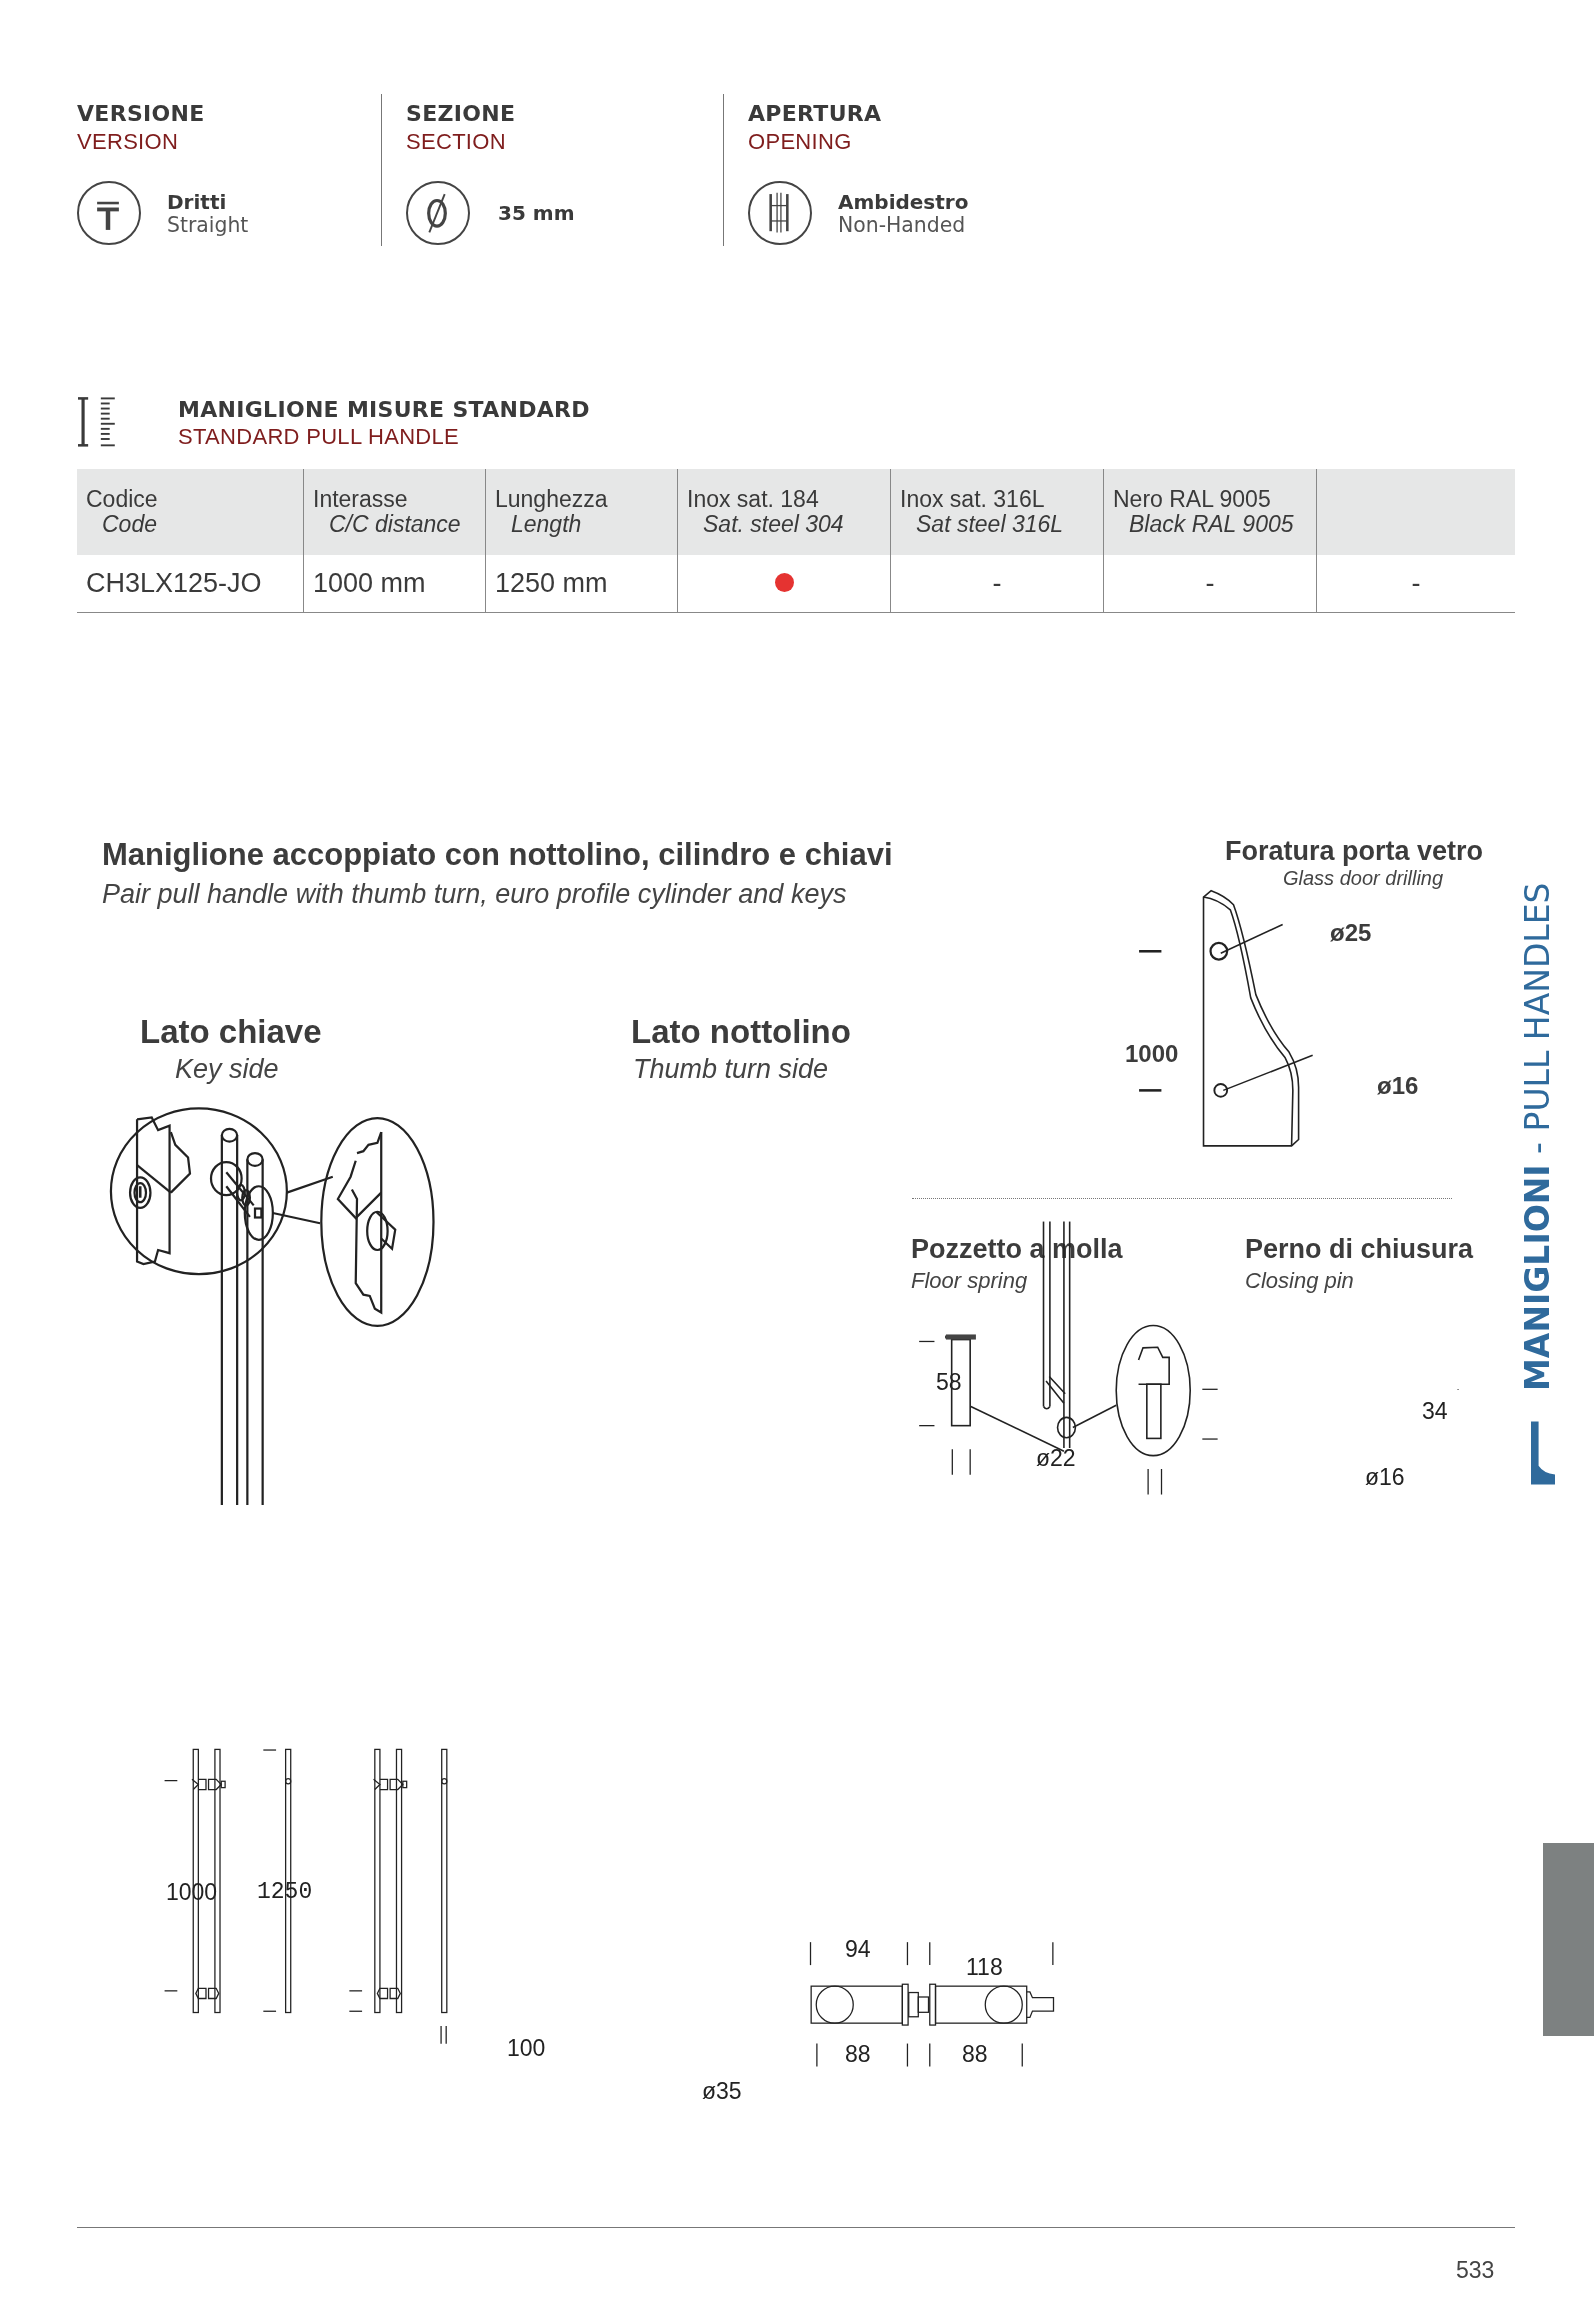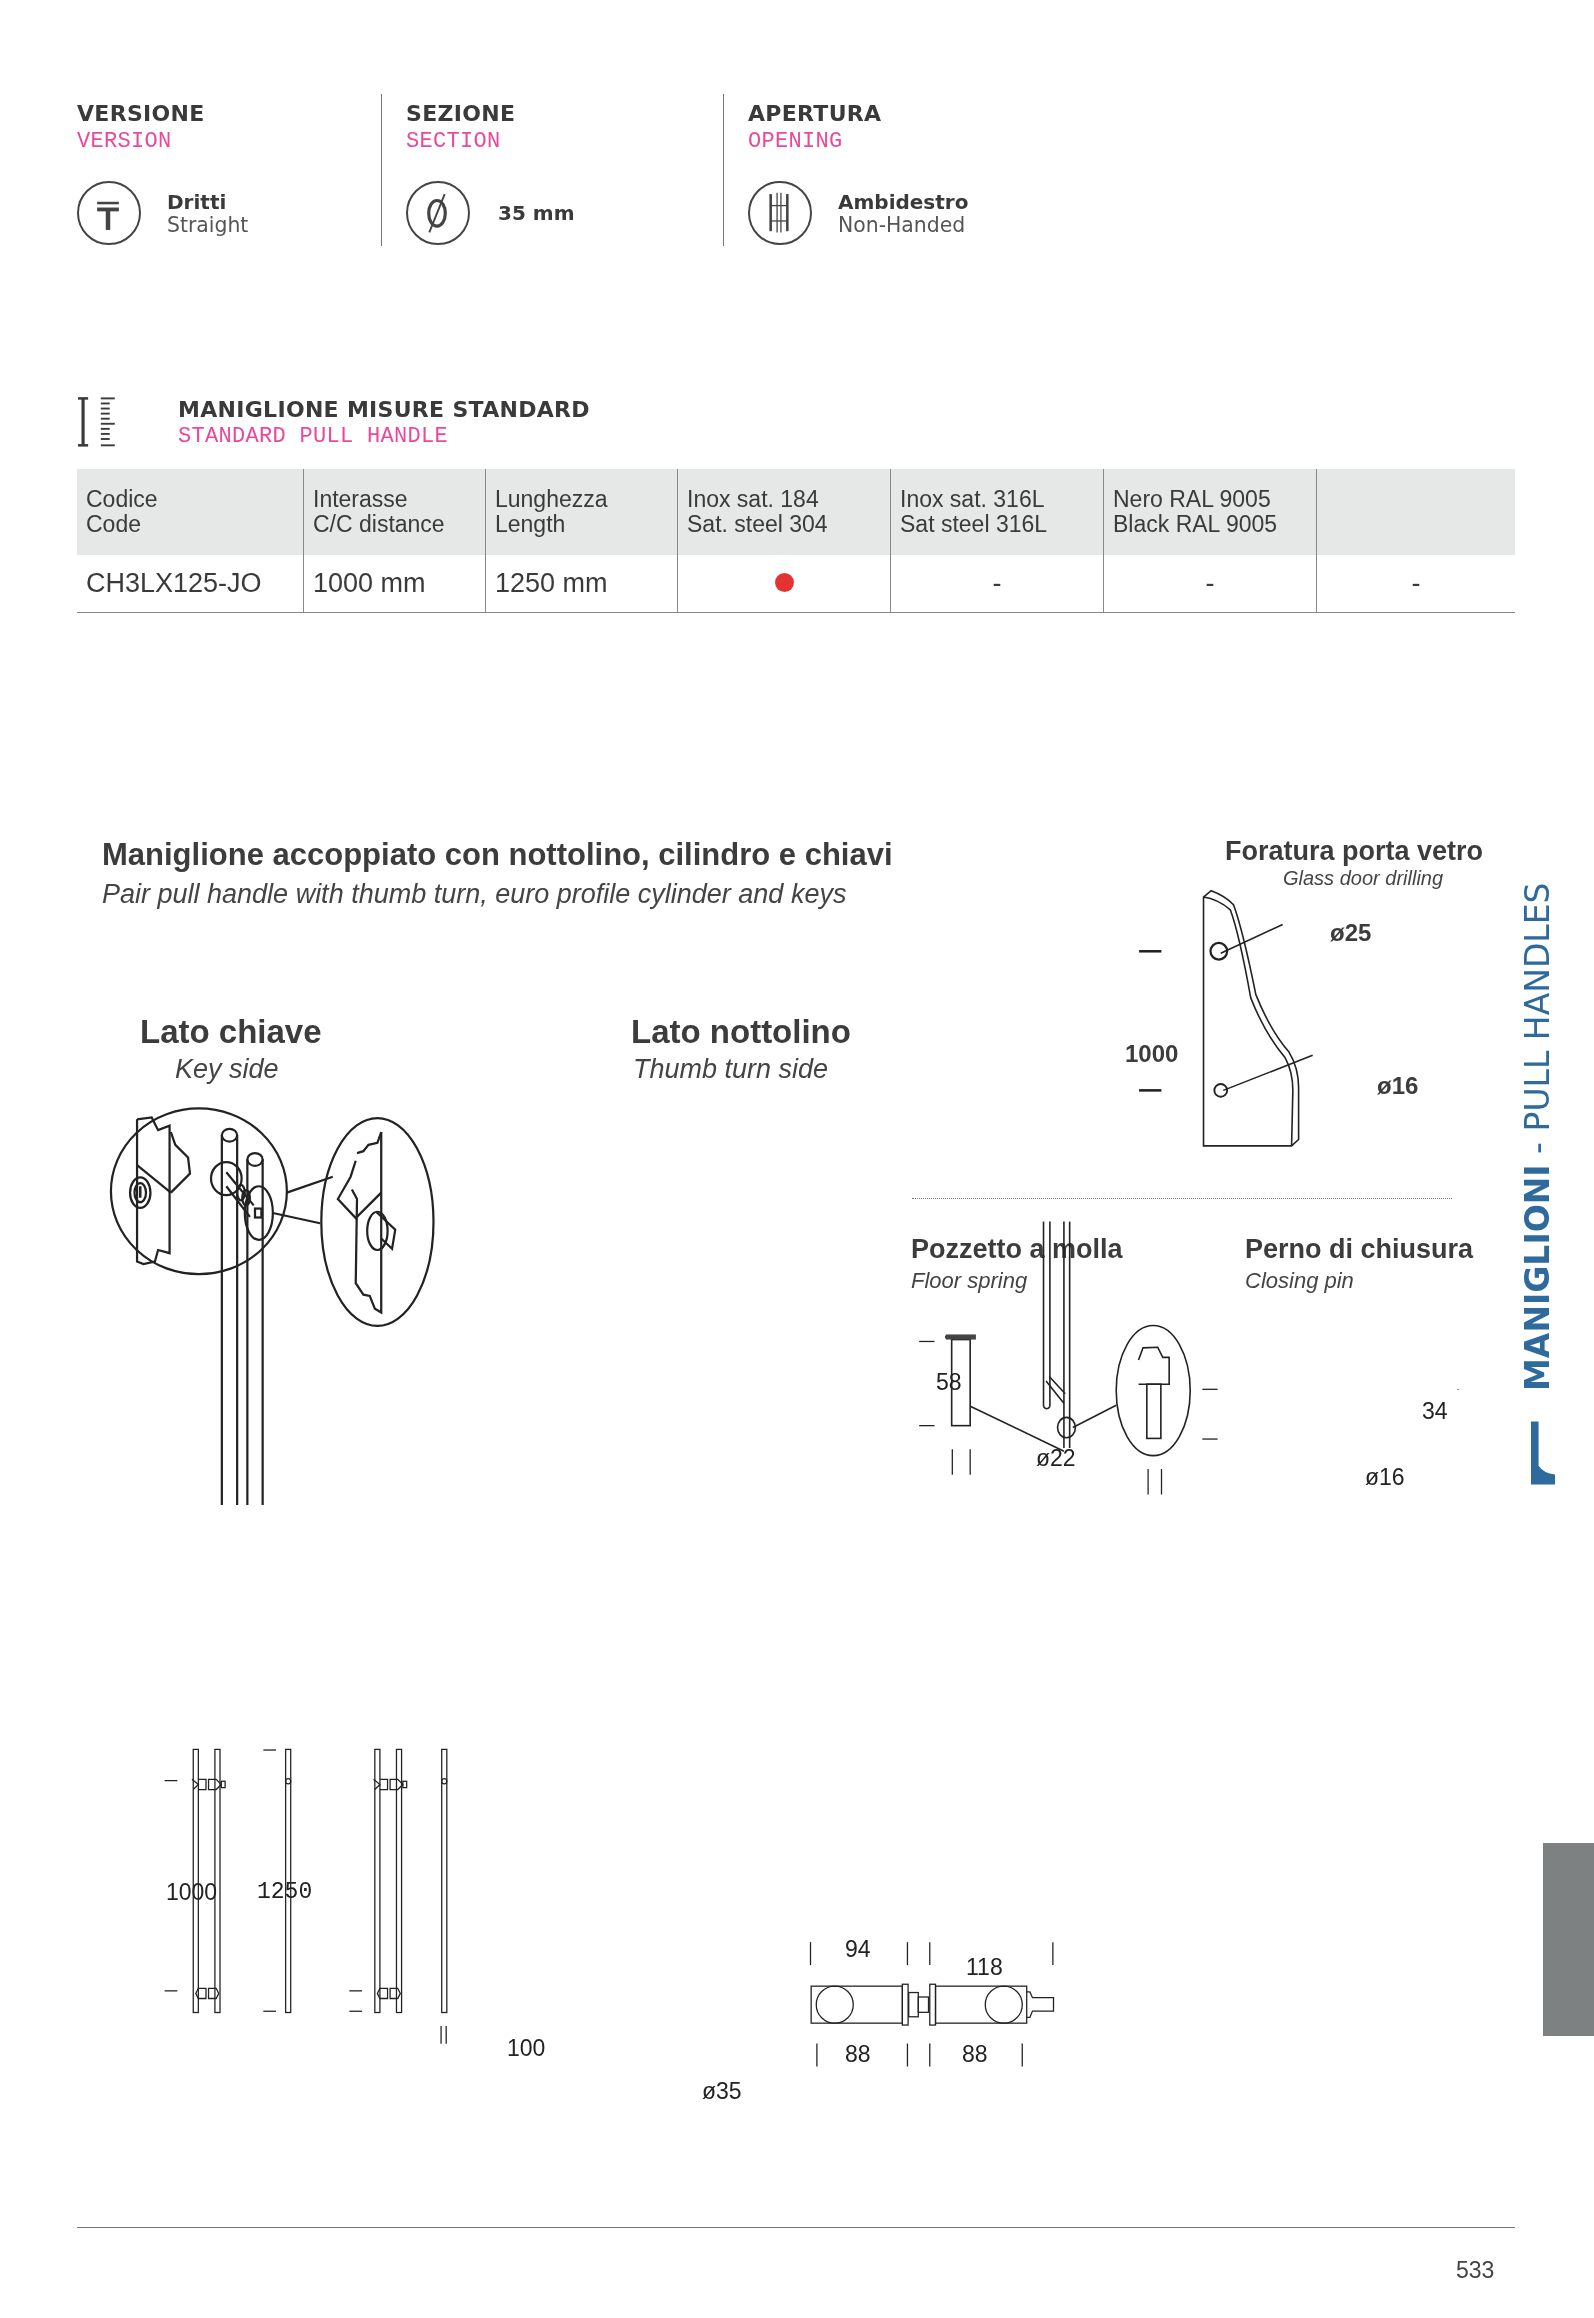--- a/index.html
+++ b/index.html
@@ -1,30 +1,30 @@
 <!DOCTYPE html>
 <html style="font-size:10.2px"><head>
 <meta charset="utf-8">
 <style>
   html, body { margin:0; padding:0; background:#ffffff; }
   body { width:1594px; height:2319px; position:relative; overflow:hidden;
          font-family:"Liberation Sans", sans-serif; color:#3c3c3c; }
   .abs { position:absolute; }
   .hd-bold { font-family:"DejaVu Sans", sans-serif; font-weight:bold; font-size:22px; letter-spacing:0.3px; color:#3a3a3a; }
-  .hd-light { font-family:Liberation Mono, monospace; font-size:22px; color:#ec4899; letter-spacing:0.3px; }
+  .hd-light { font-family:Liberation Sans, sans-serif; font-size:22px; color:#7f1d1d; letter-spacing:0.3px; }
   .vdiv { position:absolute; width:1.3px; background:#777; }
   .circle-icon { position:absolute; width:64px; height:64px; border:2.6px solid #444; border-radius:50%; box-sizing:border-box; }
   .opt-bold { font-family:"DejaVu Sans", sans-serif; font-weight:bold; font-size:20px; color:#3a3a3a; }
   .opt-light { font-family:"DejaVu Sans", sans-serif; font-size:20.4px; color:#555; }
 
   table.spec { position:absolute; left:77px; top:469px; width:1438px; border-collapse:collapse; }
   table.spec th { background:#e6e7e7; height:86px; text-align:left; vertical-align:middle; font-weight:normal;
                   font-size:23px; padding:0 9px; line-height:25.5px; color:#3a3a3a; border-left:1.3px solid #888; }
   table.spec th:first-child { border-left:none; }
-  table.spec th .en { display:block; }
+  table.spec th .en { font-style:italic; display:block;margin-left:16px; }
   table.spec td { height:57px; font-size:27px; padding:0 9px; color:#3a3a3a; border-left:1.3px solid #888;
                   border-bottom:1.9px solid #888; vertical-align:middle; }
   table.spec td:first-child { border-left:none; }
   table.spec td.c { text-align:center; }
   .dot { display:inline-block; width:19px; height:19px; border-radius:50%; background:#e53331; }
 
   .title-lg { font-family:"Liberation Sans", sans-serif; font-weight:bold; font-size:31px; color:#3c3c3c; }
   .sub-it { font-family:"Liberation Sans", sans-serif; font-style:italic; font-size:27px; color:#444; }
   .lbl-b { font-family:"Liberation Sans", sans-serif; font-weight:bold; font-size:33px; color:#3c3c3c; }
   .lbl-i { font-family:"Liberation Sans", sans-serif; font-style:italic; font-size:27px; color:#444; }

